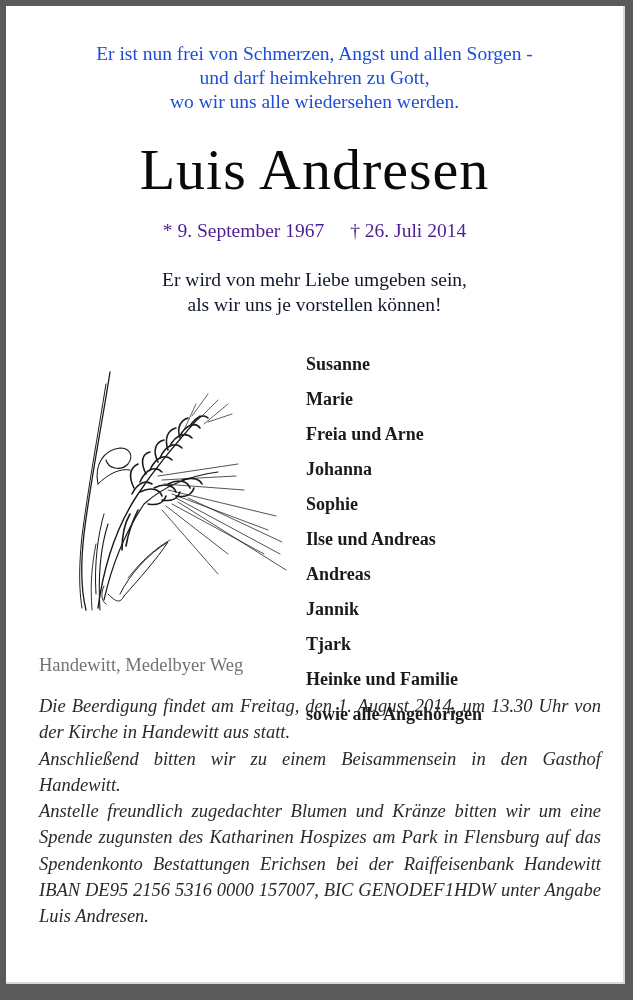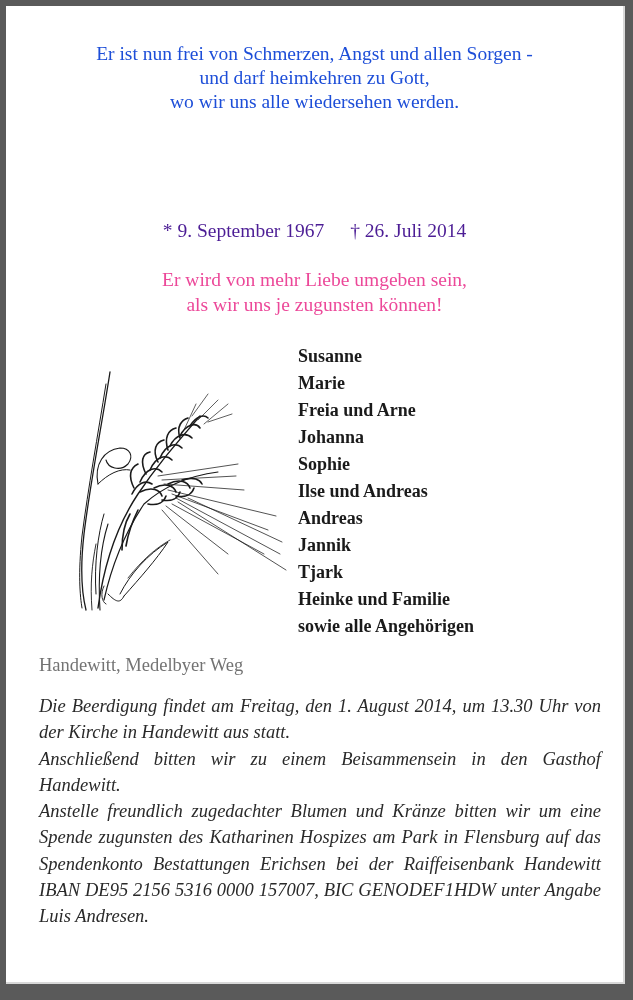--- a/index.html
+++ b/index.html
@@ -51,21 +51,21 @@
       color: #4c1d95;
     }
     .dates span.gap {
       display: inline-block;
       width: 26px;
     }
     .verse-mid {
       top: 261px;
       font-size: 19.5px;
       line-height: 25px;
-      color: #ec4899;
+      color: #0f172a;
     }
     .wheat {
       position: absolute;
       left: 62px;
       top: 358px;
       width: 220px;
       height: 250px;
     }
     .mourners {
       position: absolute;
@@ -73,21 +73,21 @@
       top: 337px;
       font-size: 18px;
       font-weight: bold;
       line-height: 27px;
       color: #1a1a1a;
       margin: 0;
       padding: 0;
       list-style: none;
     }
     .mourners li {
-      margin: 0;
+      margin: 8px;
       padding: 0;
       white-space: nowrap;
     }
     .place {
       position: absolute;
       left: 33px;
       top: 647px;
       font-size: 18.5px;
       line-height: 24px;
       color: #737373;
@@ -112,28 +112,29 @@
 <body>
 
 <div class="frame">
 
   <div class="center verse-top">
     <div>Er ist nun frei von Schmerzen, Angst und allen Sorgen -</div>
     <div>und darf heimkehren zu Gott,</div>
     <div>wo wir uns alle wiedersehen werden.</div>
   </div>
 
+  <div class="center name">Luis Andresen</div>
 
   <div class="center dates">
     <span>* 9. September 1967</span><span class="gap"></span><span>† 26. Juli 2014</span>
   </div>
 
   <div class="center verse-mid">
     <div>Er wird von mehr Liebe umgeben sein,</div>
-    <div>als wir uns je zugunsten können!</div>
+    <div>als wir uns je vorstellen können!</div>
   </div>
 
   <svg class="wheat" viewBox="0 0 220 250" fill="none" stroke="#1a1a1a" stroke-linecap="round">
 
     <path d="M42 8 C34 60 22 120 16 170 C12 205 14 230 18 246" stroke-width="1.3"></path>
     <path d="M38 20 C30 70 20 125 14 172 C10 210 12 232 14 244" stroke-width="1"></path>
     <path d="M28 230 C26 200 30 170 36 150" stroke-width="1"></path>
     <path d="M32 246 C30 215 32 185 40 160" stroke-width="1.1"></path>
     <path d="M24 246 C22 220 24 200 28 180" stroke-width="0.9"></path>
 

